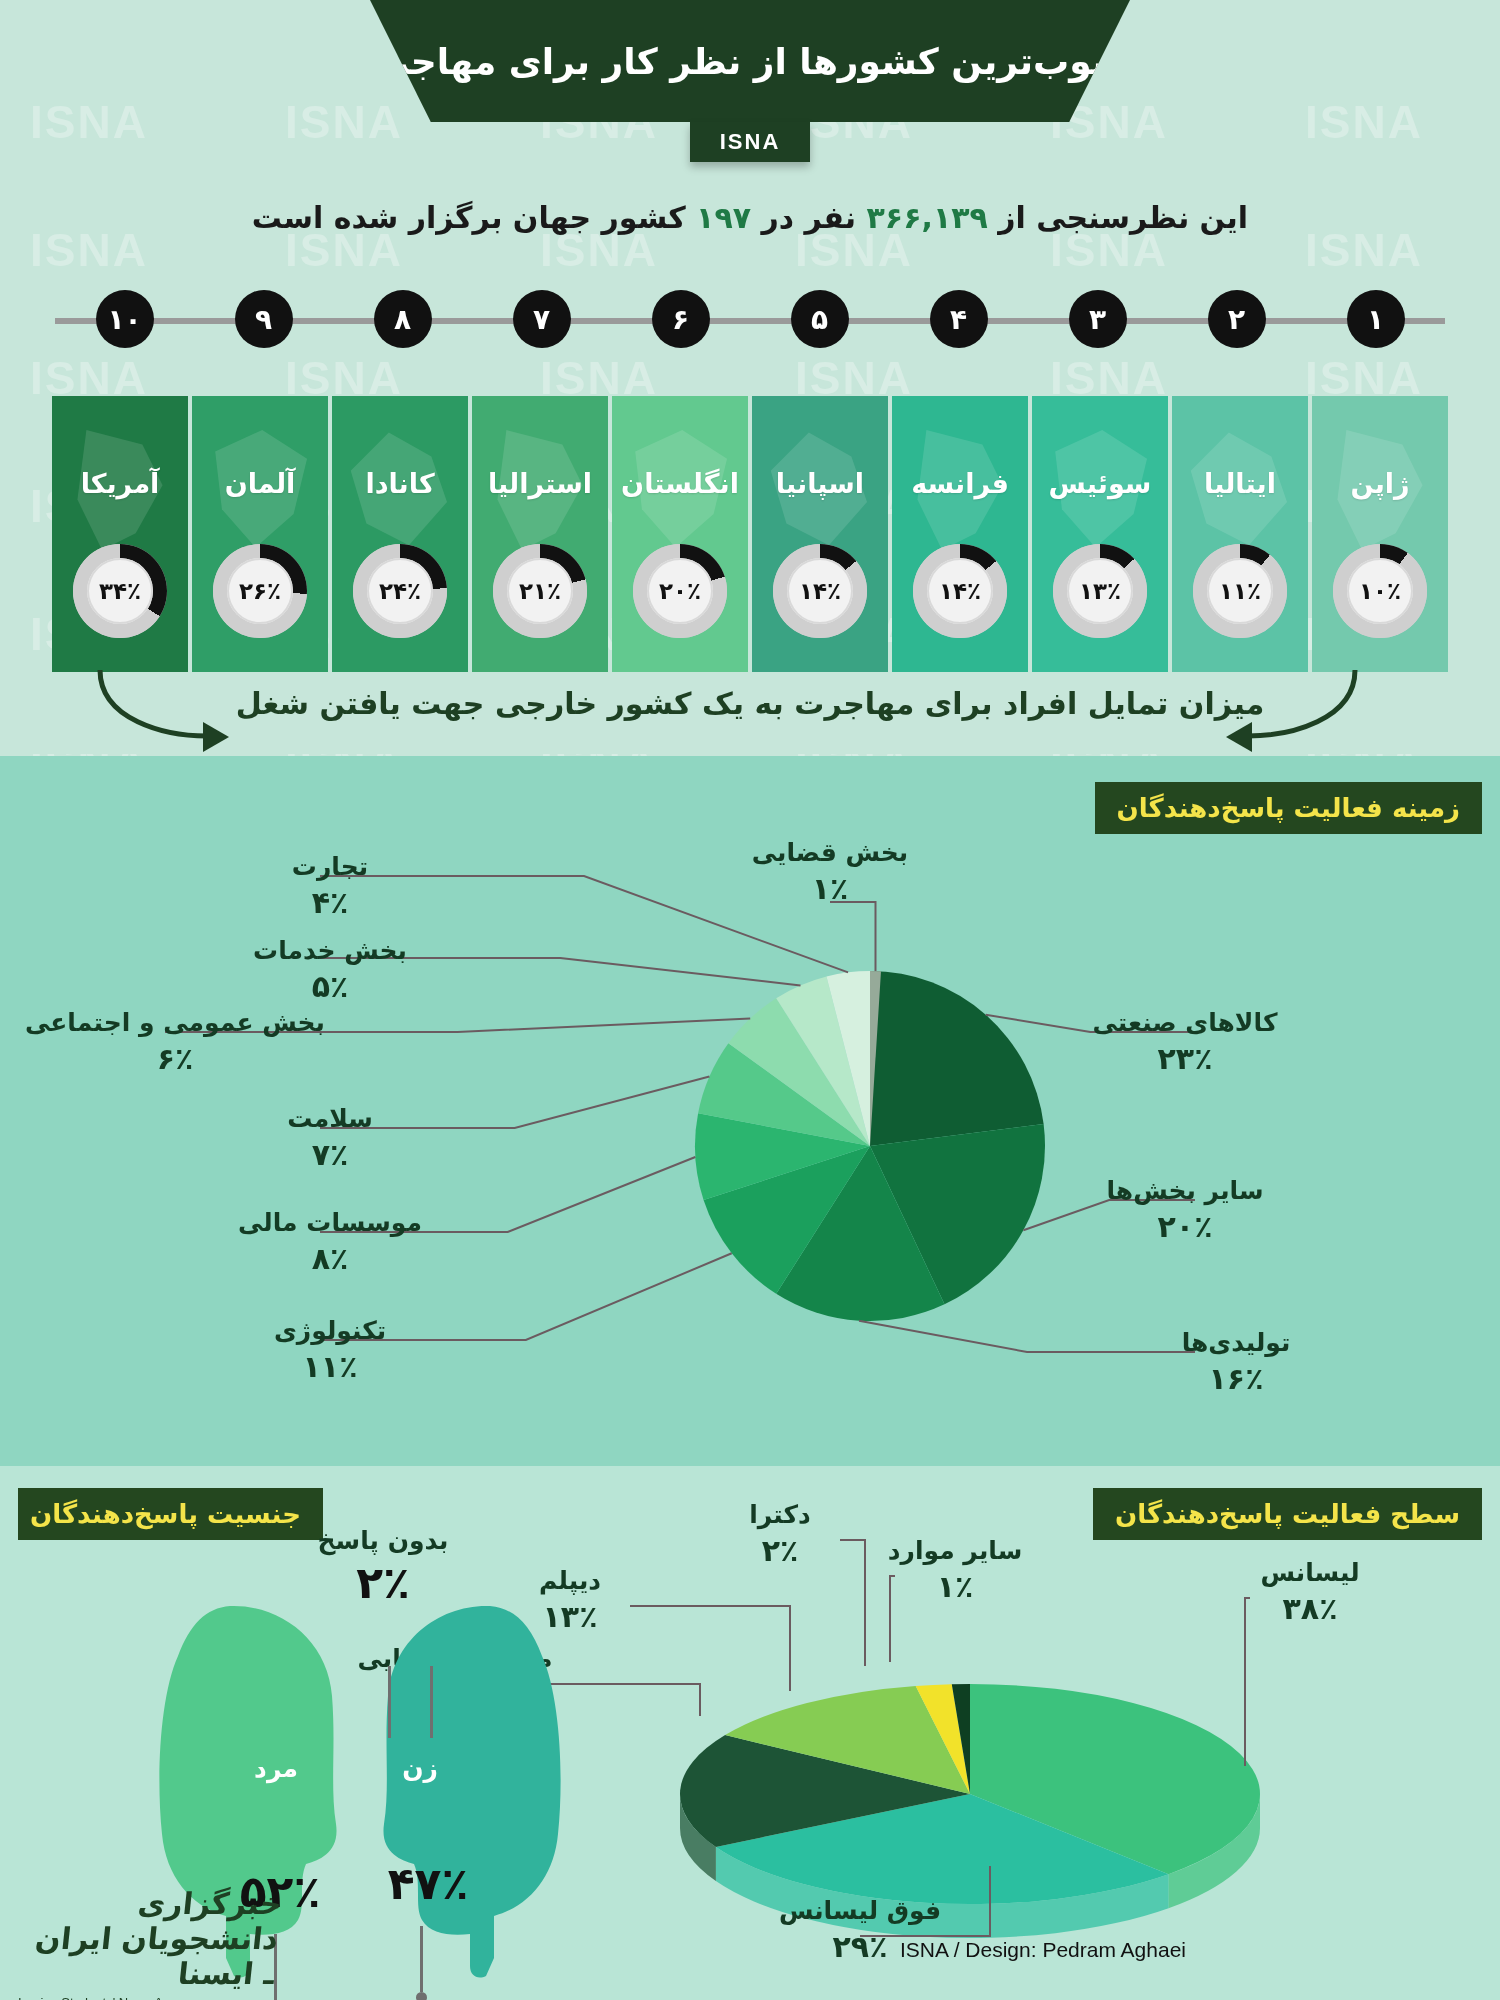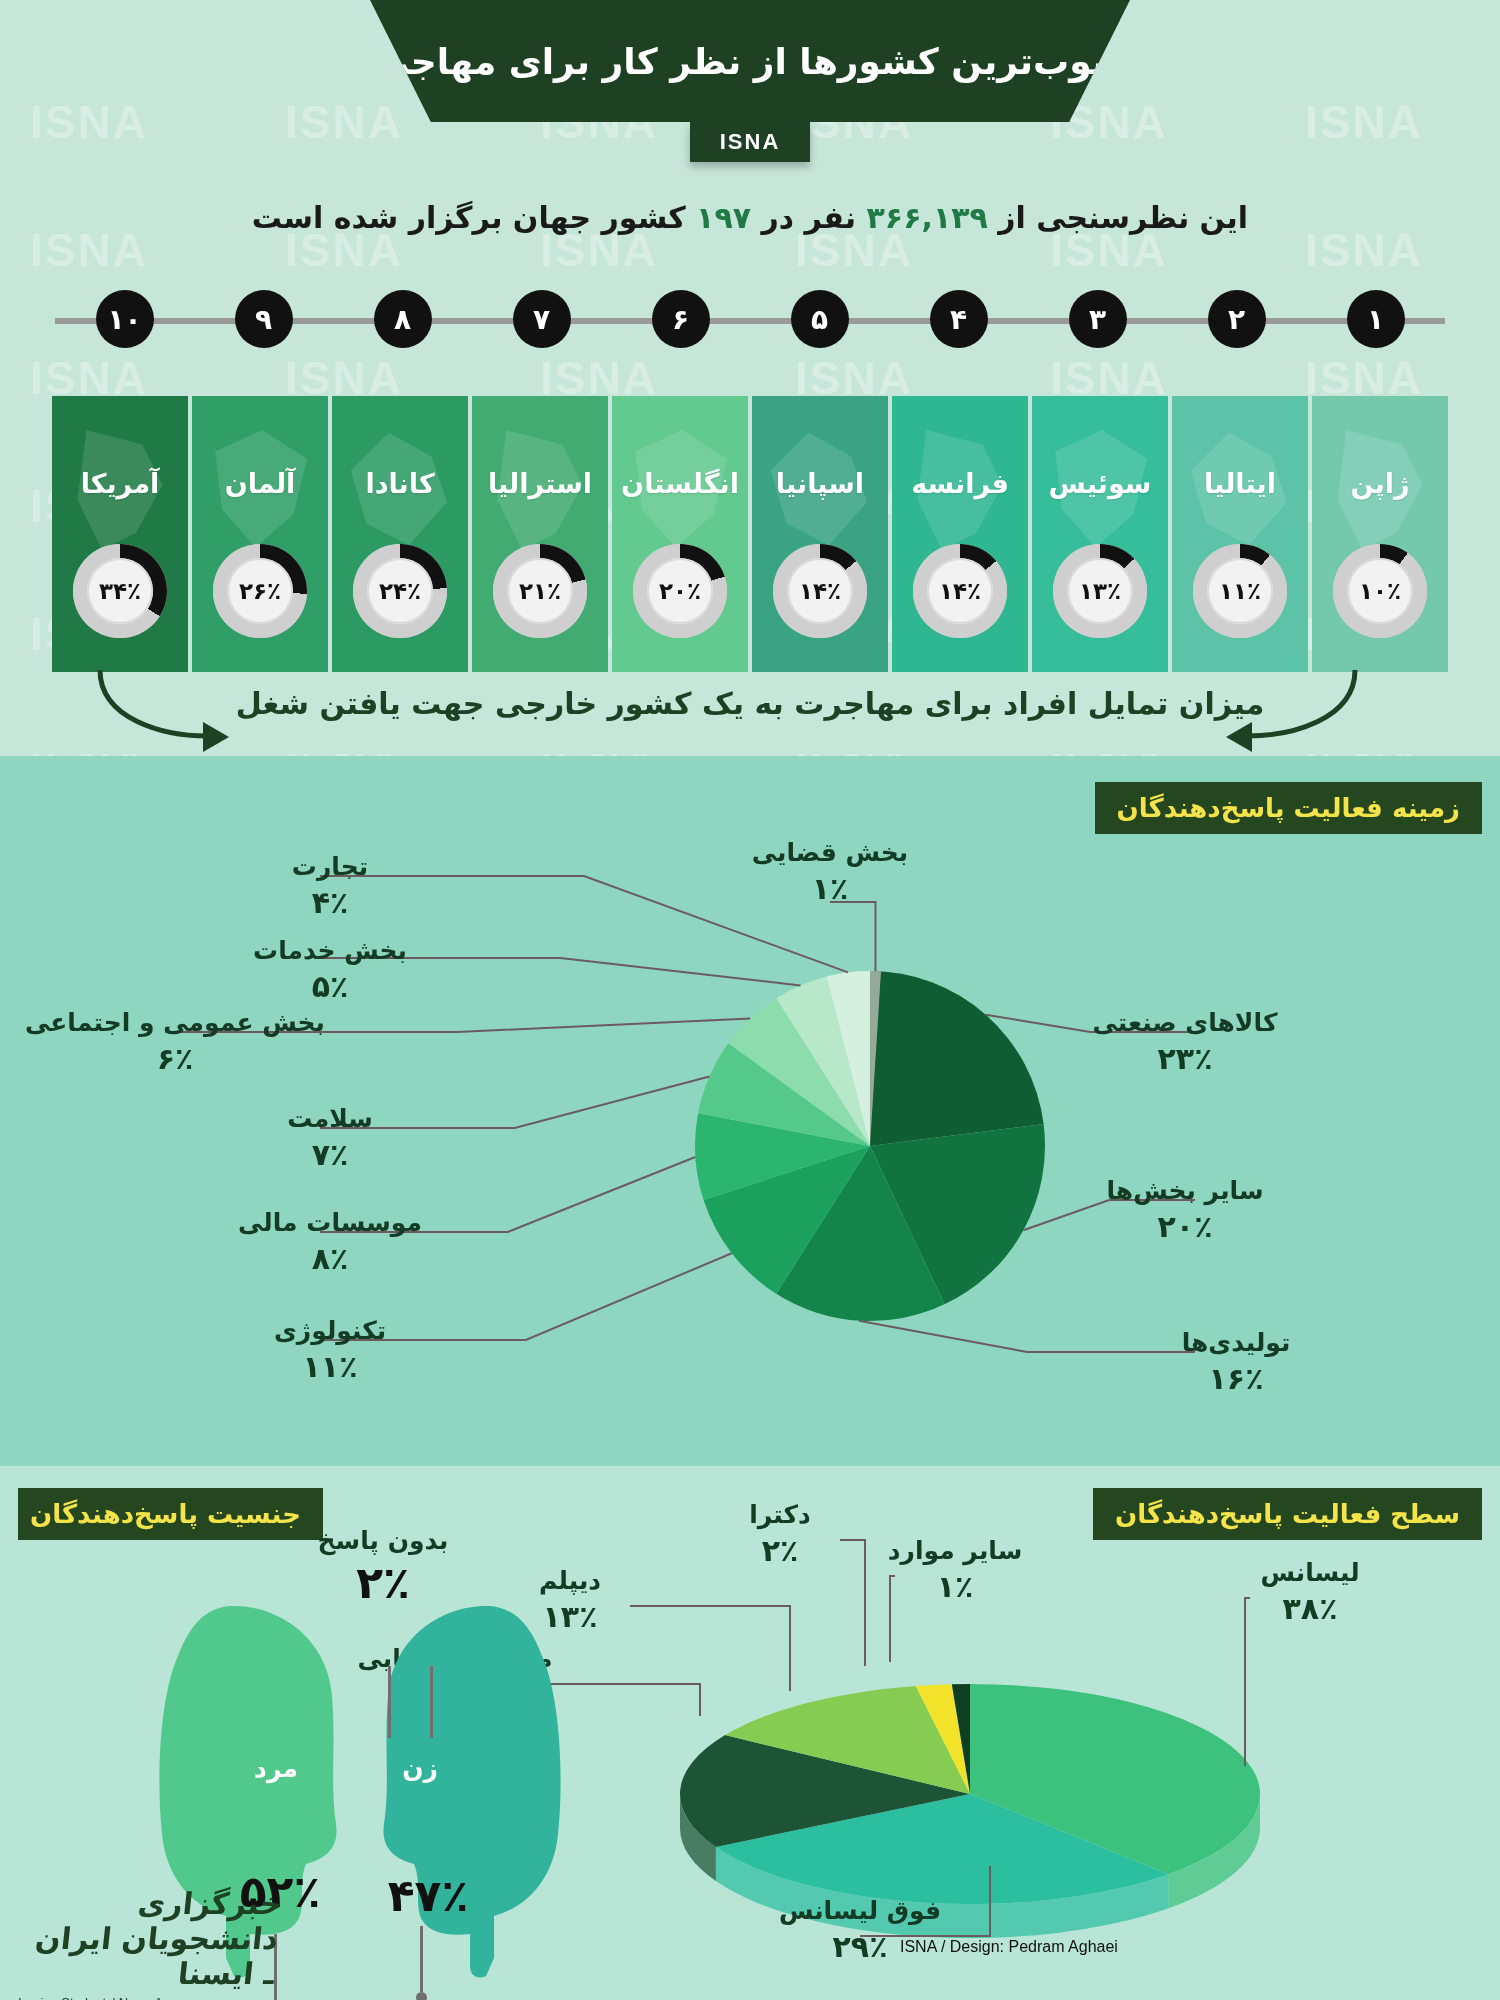--- a/index.html
+++ b/index.html
@@ -507,33 +507,33 @@
     <svg id="gender-group" width="520" height="470" style="position:absolute; left:130px; top:110px;">
         <path d="M100,30 C150,28 198,64 202,120 C206,170 200,210 206,248 C210,276 190,284 176,288 C168,306 176,330 168,344 C160,358 140,360 120,358 L120,390 C120,400 112,404 104,400 L96,382 L96,340 C60,330 36,300 32,258 C26,200 30,120 48,80 C60,48 76,32 100,30 Z" fill="#52c98c"></path>
         <g transform="translate(460,0) scale(-1,1)">
           <path d="M100,30 C150,28 198,64 202,120 C206,170 200,210 206,248 C210,276 190,284 176,288 C168,306 176,330 168,344 C160,358 140,360 120,358 L120,390 C120,400 112,404 104,400 L96,382 L96,340 C60,330 36,300 32,258 C26,200 30,120 48,80 C60,48 76,32 100,30 Z" fill="#31b39c"></path>
         </g>
       </svg>
     <div id="gender-labels">
         <div class="head-label" style="left: 236px; top: 288px; width: 80px; text-align: center;">مرد</div>
         <div class="head-label" style="left: 380px; top: 288px; width: 80px; text-align: center;">زن</div>
         <div class="gender-pct" style="left: 200px; top: 400px; width: 160px; text-align: center;">۵۲٪</div>
-        <div class="gender-pct" style="left: 348px; top: 392px; width: 160px; text-align: center; margin-top: 12px;">۴۷٪</div>
+        <div class="gender-pct" style="left: 348px; top: 392px; width: 160px; text-align: center;">۴۷٪</div>
         <div style="position: absolute; left: 268px; top: 60px; width: 230px; text-align: center; direction: rtl;">
           <div style="font-size: 25px; font-weight: bold; color: rgb(20, 59, 36);">بدون پاسخ</div>
           <div style="font-size: 44px; font-weight: bold; color: rgb(17, 17, 17); margin-top: 2px;">۲٪</div>
         </div>
         <div class="stem" style="left: 388px; top: 200px; height: 72px;"></div>
         <div class="stem" style="left: 430px; top: 200px; height: 72px;"></div>
         <div class="stem" style="left: 274px; top: 468px; height: 66px;"></div>
         <div class="stem" style="left: 420px; top: 460px; height: 66px;"></div>
         <div class="dot" style="left: 416px; top: 526px;"></div>
       </div>
 
     <div id="logo-block" style="position:absolute; left:18px; top:420px;">
       <div id="logo-fa">خبرگزاری دانشجویان ایران ـ ایسنا</div>
       <div id="logo-en">Iranian Students' News Agency</div>
     </div>
-    <div style="position:absolute; left:900px; top:472px; font-size:16px; color:#111; direction:ltr;
+    <div style="position:absolute; left:900px; top:472px; font-size:21px; color:#111; direction:ltr;
                 font-family:'Liberation Sans',sans-serif;">ISNA / Design: Pedram Aghaei</div>
   </div>
 
 </div>
 
 </body></html>

